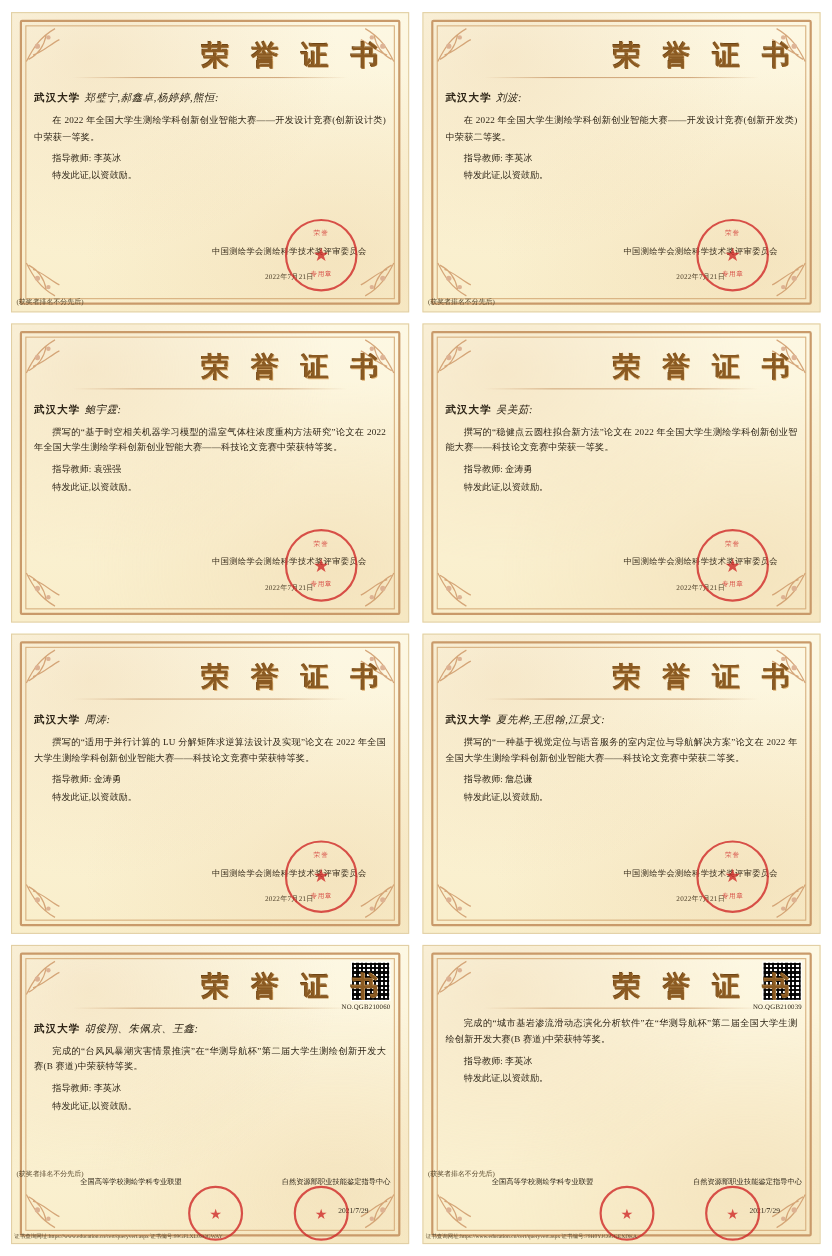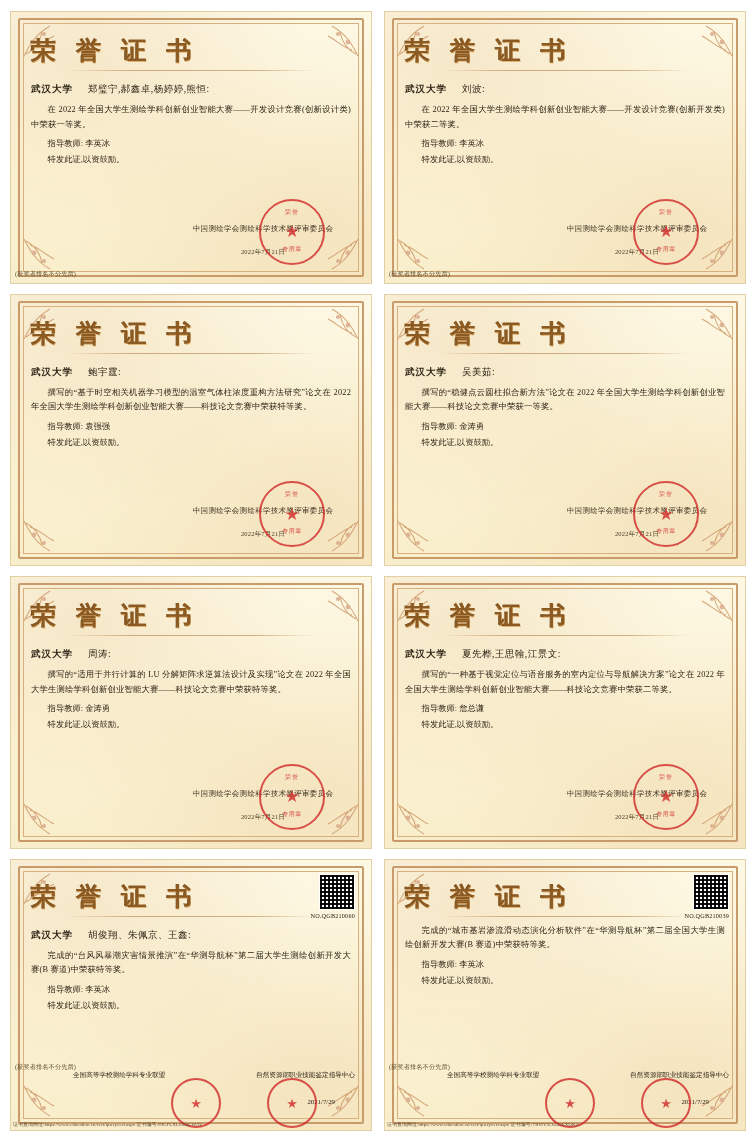--- a/index.html
+++ b/index.html
@@ -66,21 +66,21 @@
   .corner.tl { left: 9px;  top: 8px; }
   .corner.tr { right: 9px; top: 8px;  transform: scaleX(-1); }
   .corner.bl { left: 9px;  bottom: 8px; transform: scaleY(-1); }
   .corner.br { right: 9px; bottom: 8px; transform: scale(-1,-1); }
 
   .content {
     position: absolute;
     left: 20px; right: 20px; top: 16px; bottom: 16px;
   }
   .title {
-    text-align: left;
+    text-align: right;
     font-family: "Liberation Serif", "DejaVu Serif", serif;
     font-weight: bold;
     font-size: 25px;
     letter-spacing: 7px;
     color: #8a5a22;
     text-shadow: 0.5px 0.5px 0 #e0b476, -0.5px -0.5px 0 #6e4414;
     margin-top: 6px;
     margin-bottom: 2px;
   }
   .title-rule {
@@ -89,21 +89,21 @@
     height: 1px;
     background: linear-gradient(90deg, rgba(201,154,106,0) 0%, rgba(201,154,106,.8) 25%, rgba(201,154,106,.8) 75%, rgba(201,154,106,0) 100%);
   }
   .recipient {
     margin-top: 12px;
     font-size: 9.5px;
     color: #2d2416;
     letter-spacing: 0.5px;
   }
   .recipient .uni { font-weight: bold; letter-spacing: 1px; margin-top: 40px; }
-  .recipient .names { margin-left: 12px; }
+  .recipient .names { margin-left: 1px; font-style: italic; }
   .body {
     margin-top: 7px;
     font-size: 8.3px;
     line-height: 1.75;
     color: #2d2416;
     text-align: justify;
     letter-spacing: 0.2px;
   }
   .body p { margin: 0 0 1px 0; text-indent: 2em; }
   .teacher {

